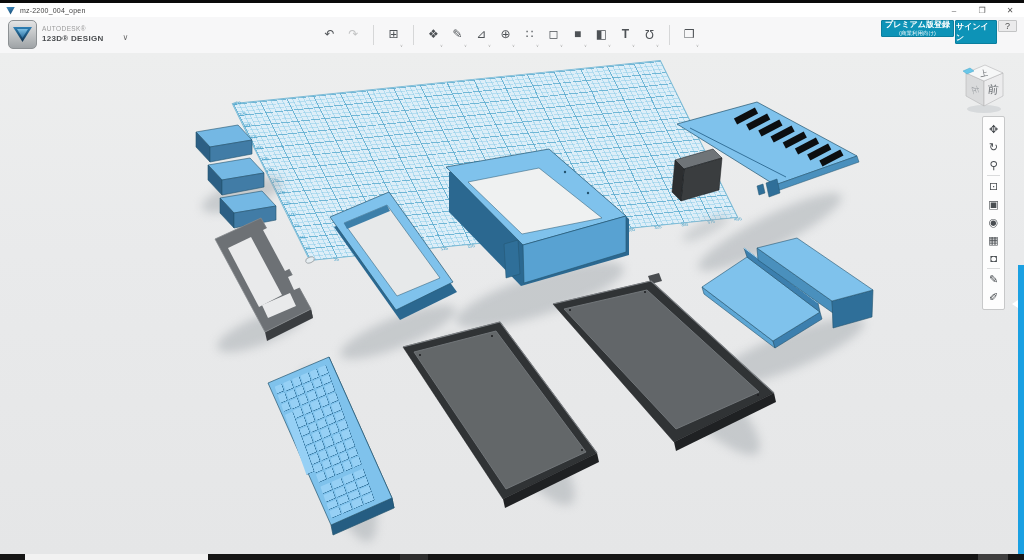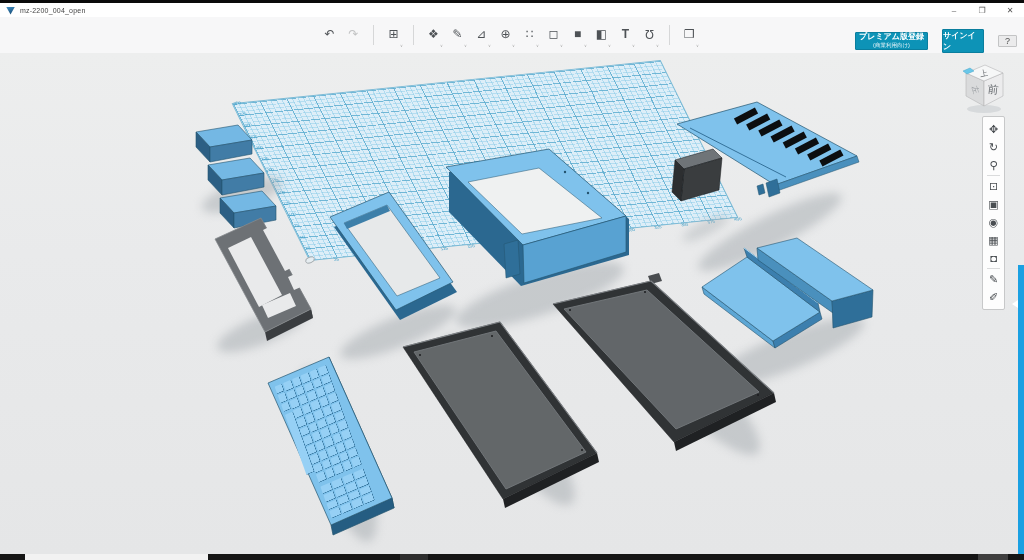--- a/index.html
+++ b/index.html
@@ -30,21 +30,21 @@
   .logo-text .l2{font-size:8px;font-weight:bold;color:#4a4d50;letter-spacing:.3px;margin-top:2px;}
   .logo-chev{font-size:8px;color:#6a6a6a;margin-left:14px;margin-top:6px;}
   .tools{position:absolute;left:322px;top:0;height:36px;display:flex;align-items:center;gap:9px;}
   .tool{width:15px;height:20px;position:relative;text-align:center;color:#4e5256;font-size:12px;line-height:18px;cursor:default;}
   .tool .g{display:inline-block;}
   .tool .caret{position:absolute;right:-2px;bottom:-3px;font-size:4px;color:#a9a9a9;line-height:1;}
   .tool.disabled{color:#c2c3c4;}
   .tsep{width:1px;height:20px;background:#d6d7d8;margin:0 3px;}
   .rot180{transform:rotate(180deg);}
   .boldT{font-weight:bold;font-size:12px;}
-  .acct{position:absolute;right:7px;top:3px;display:flex;align-items:center;gap:14px;height:42px;}
+  .acct{position:absolute;right:7px;top:3px;display:flex;align-items:flex-start;gap:1px;height:42px;}
   .btn-teal{background:#0d93b7;color:#fff;border:1px solid #0a7e9e;border-radius:1px;
             display:flex;flex-direction:column;align-items:center;justify-content:center;cursor:default;}
   .btn-premium{width:71px;}
   .btn-premium .b1{font-size:8px;font-weight:bold;line-height:1.1;}
   .btn-premium .b2{font-size:5.5px;opacity:.9;line-height:1.2;}
   .btn-signin{width:40px;font-size:8px;font-weight:bold;}
   .btn-help{width:17px;background:#ebebec;border:1px solid #c3c4c5;border-radius:1px;color:#4c4c4c;
             font-size:9px;display:flex;align-items:center;justify-content:center;cursor:default;}
   
   .viewport{position:absolute;left:0;top:53px;width:1024px;height:501px;overflow:hidden;
@@ -94,20 +94,31 @@
     </div>
   <div class="win-title">mz-2200_004_open</div>
   <div class="win-controls">
     <div class="win-btn">–</div>
     <div class="win-btn">❐</div>
     <div class="win-btn">✕</div>
   </div>
 </div>
 
 <div class="appbar">
+  <div class="logo">
+    <div class="logo-badge">
+      <div class="tri-outer"></div>
+        <div class="tri-inner"></div>
+    </div>
+    <div class="logo-text">
+      <div class="l1">AUTODESK®</div>
+      <div class="l2">123D® DESIGN</div>
+    </div>
+    <div class="logo-chev">∨</div>
+  </div>
 
   <div class="tools">
     <span class="tool"><span class="g">↶</span></span>
     <span class="tool disabled"><span class="g">↷</span></span>
     <span class="tsep"></span>
     <span class="tool"><span class="g">⊞</span><span class="caret">∨</span></span>
     <span class="tsep"></span>
     <span class="tool"><span class="g">❖</span><span class="caret">∨</span></span>
     <span class="tool"><span class="g">✎</span><span class="caret">∨</span></span>
     <span class="tool"><span class="g">⊿</span><span class="caret">∨</span></span>

